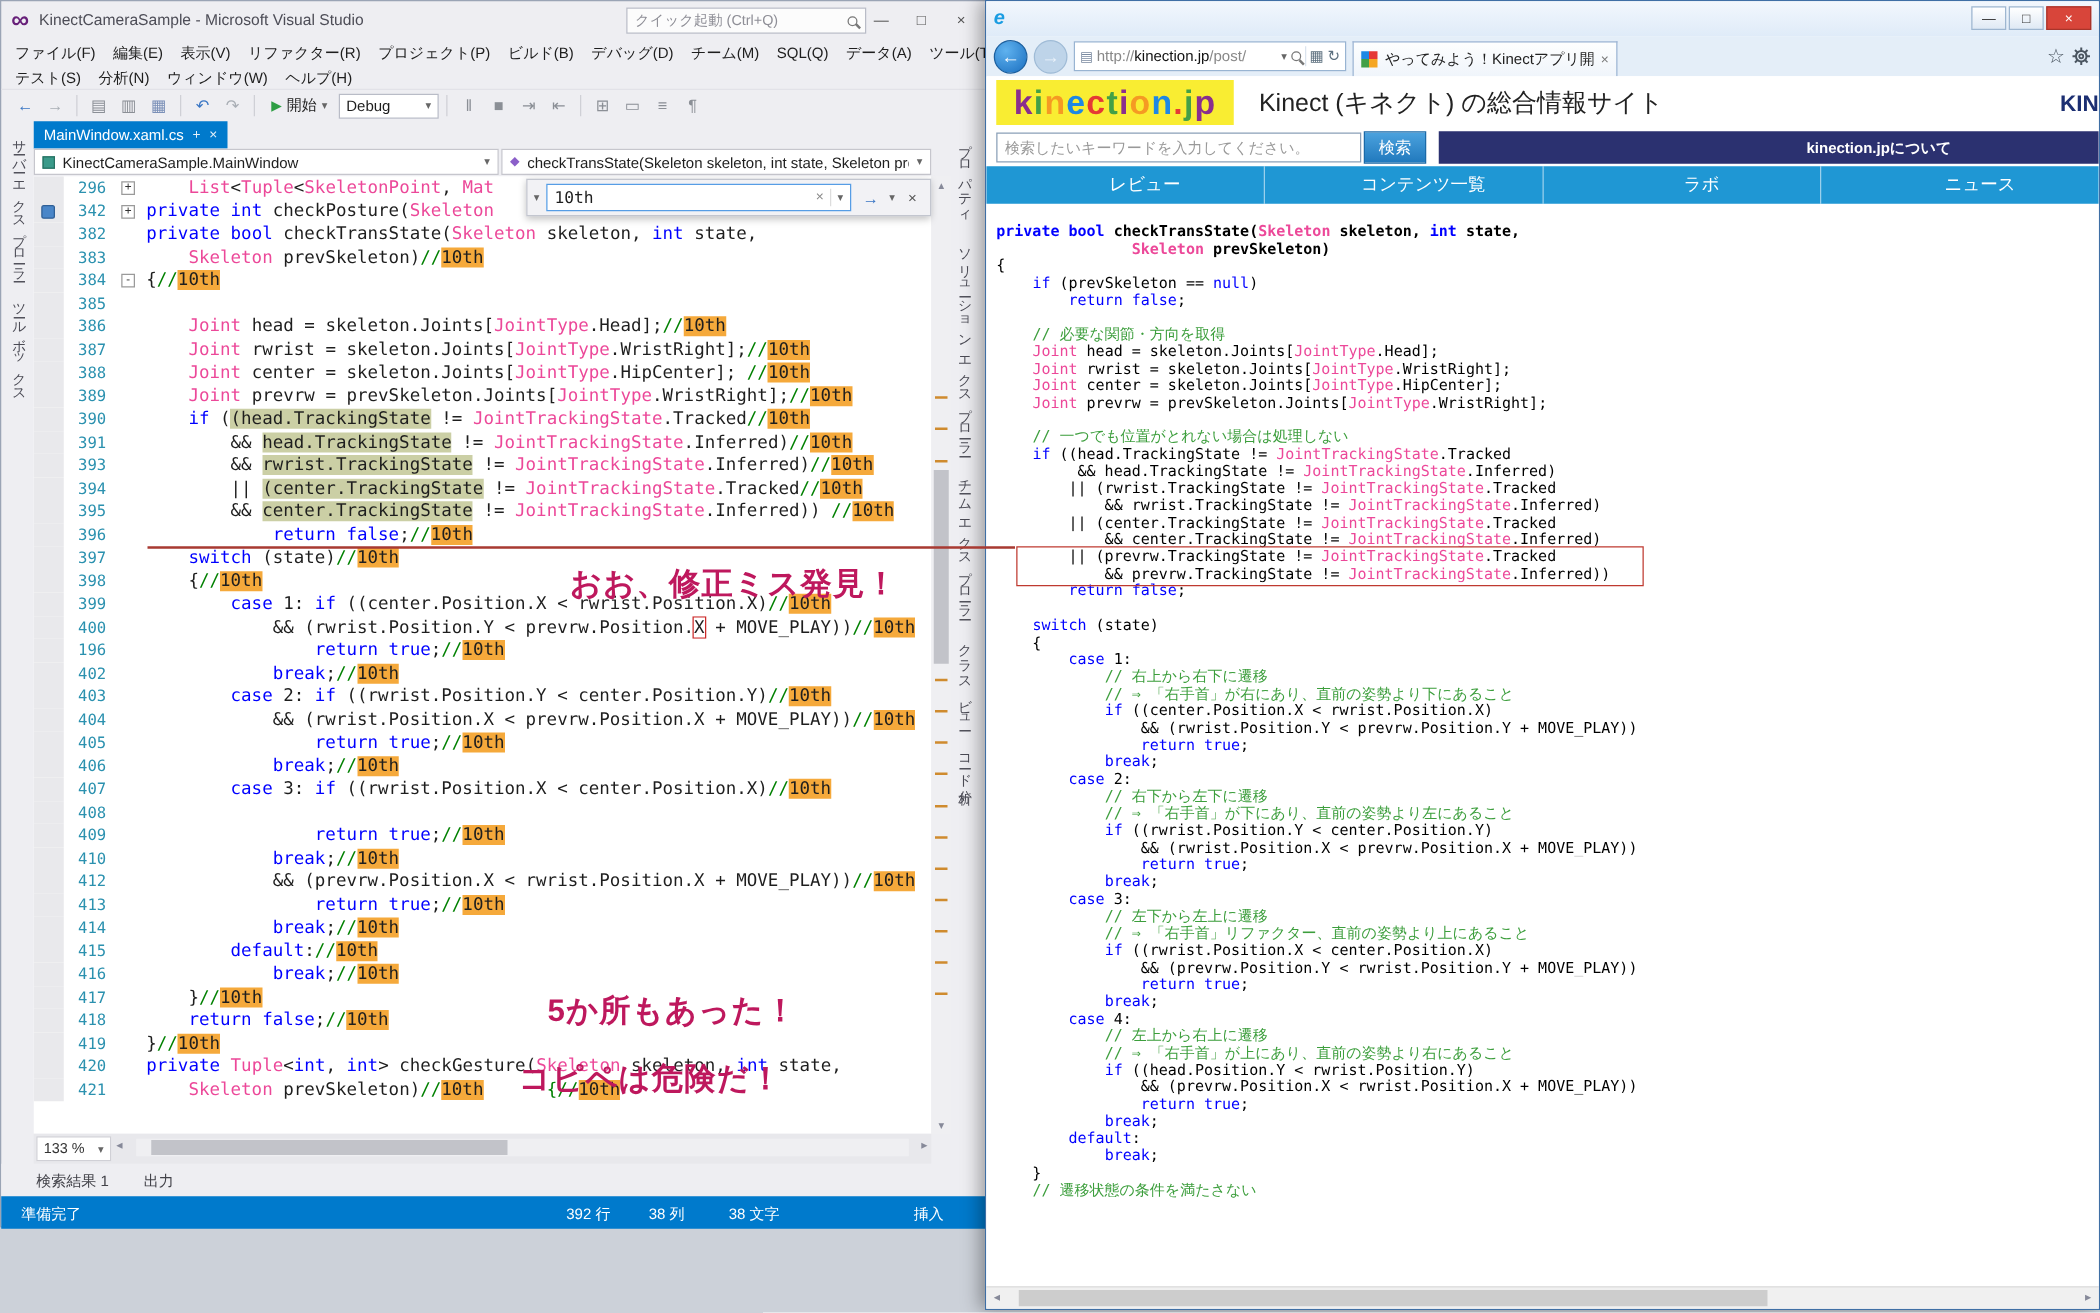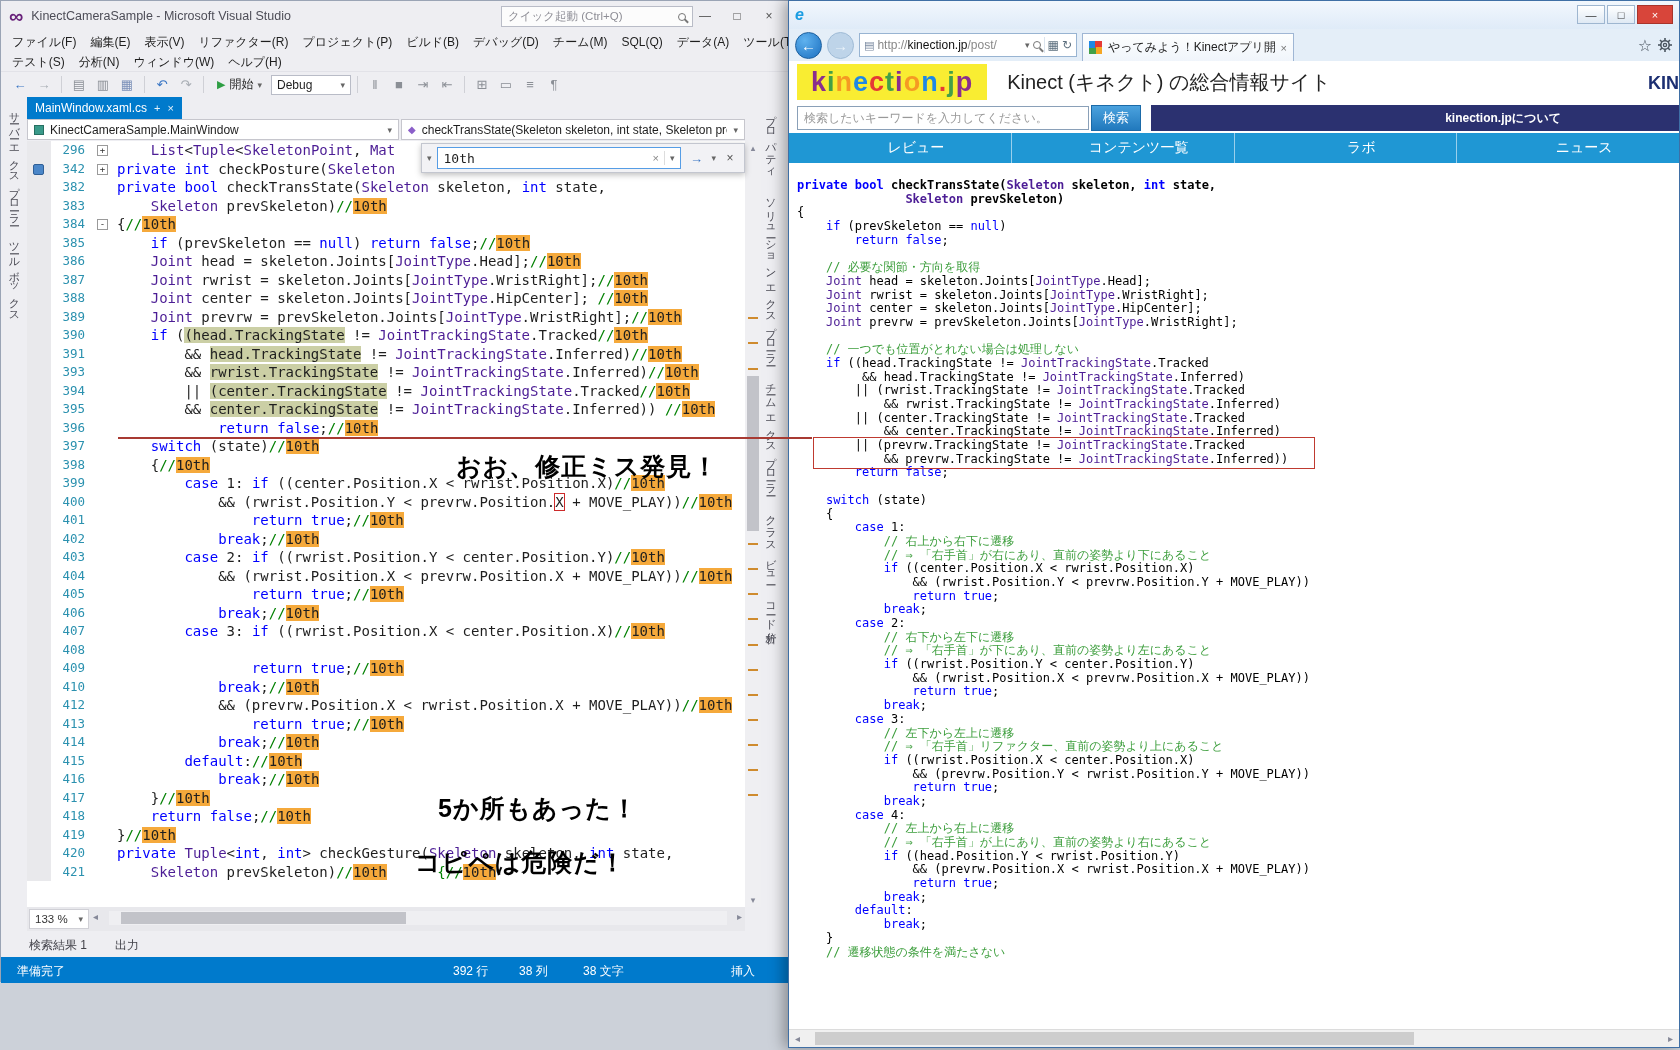--- a/index.html
+++ b/index.html
@@ -48,21 +48,21 @@
 .vs-editor{position:absolute;top:140px;left:26px;width:718px;height:766px;background:#fff;overflow:hidden;font-family:"DejaVu Sans Mono",monospace;font-size:14px;}
 .crow{display:flex;height:18.5px;line-height:18.5px;white-space:pre;}
 .crow .im{width:24px;background:#e9e9ec;flex:none;position:relative;}
 .bookmark{position:absolute;left:6px;top:4px;width:11px;height:11px;background:#4a86c8;border:1px solid #2f5f96;border-radius:2px;}
 .crow .ln{width:42px;flex:none;text-align:right;padding-right:8px;color:#2b91af;font-size:12.5px;}
 .crow .fm{width:20px;flex:none;position:relative;}
 .foldbox{position:absolute;left:4px;top:4px;width:11px;height:11px;border:1px solid #9a9a9a;background:#fff;line-height:9px;text-align:center;font-size:9px;color:#333;}
 .crow .cd{flex:1;padding-left:4px;overflow:hidden;}
 .crow.boxed .cd{outline:1px solid #a85252;outline-offset:-1px;}
 .kw{color:#0000ff;}
-.ty{color:#4c1d95;}
+.ty{color:#ec4899;}
 .cm{color:#008000;}
 .findhl{background:#f5a93b;color:#1e1e1e;}
 .refhl{background:#cbcfa5;}
 .rbx{outline:1.5px solid #cc2a2a;outline-offset:0;}
 
 
 .vs-find{position:absolute;left:420px;top:142px;width:324px;height:30px;background:#f2f2f5;border:1px solid #c3c6cf;box-shadow:0 2px 6px rgba(0,0,0,.25);display:flex;align-items:center;padding:0 5px;gap:5px;z-index:16;}
 .vf-box{flex:1;height:22px;background:#fff;border:1px solid #569de5;display:flex;align-items:center;padding:0 6px;font-size:13px;gap:5px;}
 .vf-q{flex:1;}
 .vf-x{color:#888;font-size:11px;}
@@ -82,21 +82,21 @@
 .zoom{position:absolute;left:2px;top:2px;width:60px;height:20px;background:#fff;border:1px solid #d0d0d6;display:flex;align-items:center;justify-content:space-between;padding:0 5px;font-size:11.5px;color:#333;}
 .harrow{position:absolute;top:4px;color:#868999;font-size:10px;}
 .htrack{position:absolute;left:82px;right:18px;top:4px;height:14px;background:#efeff2;}
 .hthumb{position:absolute;left:2%;width:46%;top:1px;height:12px;background:#c2c3c9;display:block;}
 .vs-paneltabs{position:absolute;top:930px;left:0;right:0;height:26px;background:#eeeef2;}
 .ptab{position:absolute;top:6px;font-size:12px;color:#424249;}
 .vs-statusbar{position:absolute;top:956px;left:0;right:0;height:26px;background:#007acc;}
 .sb{position:absolute;top:6px;font-size:12px;color:#fff;white-space:nowrap;}
 
 
-.ann{position:absolute;color:#000000;font-size:25px;font-weight:bold;letter-spacing:1px;z-index:15;white-space:nowrap;}
+.ann{position:absolute;color:#be185d;font-size:25px;font-weight:bold;letter-spacing:1px;z-index:15;white-space:nowrap;}
 
 
 .connector{position:absolute;left:118px;top:437px;width:694px;height:0;border-top:2px solid #a83a32;z-index:40;}
 
 
 .ie-window{position:absolute;left:788px;top:0;width:892px;height:1048px;background:#fff;border:1px solid #3f6fa5;z-index:30;box-shadow:-4px 0 14px rgba(0,0,0,.35);}
 .ie-titlebar{position:relative;height:28px;background:linear-gradient(#f2f7fd,#dfebf8);display:flex;align-items:center;padding:0 6px;}
 .ie-e{color:#1b9de2;font-weight:bold;font-style:italic;font-size:16px;}
 .ie-winbtns{position:absolute;right:6px;top:4px;display:flex;}
 .iwb{width:28px;height:19px;border:1px solid #9eb6d0;background:linear-gradient(#ffffff,#dfe9f4);font-size:11px;display:flex;align-items:center;justify-content:center;color:#333;margin-left:2px;}
@@ -240,36 +240,36 @@
       <div class="vtab">クラス ビュー</div>
       <div class="vtab">コード分析</div>
     </div>
 
   <div class="vs-editor" id="vs-code">
       <div class="crow"><span class="im"></span><span class="ln">296</span><span class="fm"><span class="foldbox">+</span></span><span class="cd">    <span class="ty">List</span>&lt;<span class="ty">Tuple</span>&lt;<span class="ty">SkeletonPoint</span>, <span class="ty">Mat</span></span></div>
       <div class="crow"><span class="im"><span class="bookmark"></span></span><span class="ln">342</span><span class="fm"><span class="foldbox">+</span></span><span class="cd"><span class="kw">private</span> <span class="kw">int</span> checkPosture(<span class="ty">Skeleton</span></span></div>
       <div class="crow"><span class="im"></span><span class="ln">382</span><span class="fm"></span><span class="cd"><span class="kw">private</span> <span class="kw">bool</span> checkTransState(<span class="ty">Skeleton</span> skeleton, <span class="kw">int</span> state,</span></div>
       <div class="crow"><span class="im"></span><span class="ln">383</span><span class="fm"></span><span class="cd">    <span class="ty">Skeleton</span> prevSkeleton)<span class="cm">//<span class="findhl">10th</span></span></span></div>
       <div class="crow"><span class="im"></span><span class="ln">384</span><span class="fm"><span class="foldbox">-</span></span><span class="cd">{<span class="cm">//<span class="findhl">10th</span></span></span></div>
-      <div class="crow"><span class="im"></span><span class="ln">385</span><span class="fm"></span><span class="cd">    <span class="kw">if</span> (prevSkeleton == <span class="kw">null</span>) <span class="kw">return</span> <span class="kw">false</span>;<span class="cm">//<span class="findhl">10th</span></span></span></div>
+      <div class="crow"><span class="im"></span><span class="ln">385</span><span class="fm"></span></div>
       <div class="crow"><span class="im"></span><span class="ln">386</span><span class="fm"></span><span class="cd">    <span class="ty">Joint</span> head = skeleton.Joints[<span class="ty">JointType</span>.Head];<span class="cm">//<span class="findhl">10th</span></span></span></div>
       <div class="crow"><span class="im"></span><span class="ln">387</span><span class="fm"></span><span class="cd">    <span class="ty">Joint</span> rwrist = skeleton.Joints[<span class="ty">JointType</span>.WristRight];<span class="cm">//<span class="findhl">10th</span></span></span></div>
       <div class="crow"><span class="im"></span><span class="ln">388</span><span class="fm"></span><span class="cd">    <span class="ty">Joint</span> center = skeleton.Joints[<span class="ty">JointType</span>.HipCenter]; <span class="cm">//<span class="findhl">10th</span></span></span></div>
       <div class="crow"><span class="im"></span><span class="ln">389</span><span class="fm"></span><span class="cd">    <span class="ty">Joint</span> prevrw = prevSkeleton.Joints[<span class="ty">JointType</span>.WristRight];<span class="cm">//<span class="findhl">10th</span></span></span></div>
       <div class="crow"><span class="im"></span><span class="ln">390</span><span class="fm"></span><span class="cd">    <span class="kw">if</span> (<span class="refhl">(head.TrackingState</span> != <span class="ty">JointTrackingState</span>.Tracked<span class="cm">//<span class="findhl">10th</span></span></span></div>
       <div class="crow"><span class="im"></span><span class="ln">391</span><span class="fm"></span><span class="cd">        &amp;&amp; <span class="refhl">head.TrackingState</span> != <span class="ty">JointTrackingState</span>.Inferred)<span class="cm">//<span class="findhl">10th</span></span></span></div>
       <div class="crow"><span class="im"></span><span class="ln">393</span><span class="fm"></span><span class="cd">        &amp;&amp; <span class="refhl">rwrist.TrackingState</span> != <span class="ty">JointTrackingState</span>.Inferred)<span class="cm">//<span class="findhl">10th</span></span></span></div>
       <div class="crow"><span class="im"></span><span class="ln">394</span><span class="fm"></span><span class="cd">        || <span class="refhl">(center.TrackingState</span> != <span class="ty">JointTrackingState</span>.Tracked<span class="cm">//<span class="findhl">10th</span></span></span></div>
       <div class="crow"><span class="im"></span><span class="ln">395</span><span class="fm"></span><span class="cd">        &amp;&amp; <span class="refhl">center.TrackingState</span> != <span class="ty">JointTrackingState</span>.Inferred)) <span class="cm">//<span class="findhl">10th</span></span></span></div>
       <div class="crow"><span class="im"></span><span class="ln">396</span><span class="fm"></span><span class="cd">            <span class="kw">return</span> <span class="kw">false</span>;<span class="cm">//<span class="findhl">10th</span></span></span></div>
       <div class="crow"><span class="im"></span><span class="ln">397</span><span class="fm"></span><span class="cd">    <span class="kw">switch</span> (state)<span class="cm">//<span class="findhl">10th</span></span></span></div>
       <div class="crow"><span class="im"></span><span class="ln">398</span><span class="fm"></span><span class="cd">    {<span class="cm">//<span class="findhl">10th</span></span></span></div>
       <div class="crow"><span class="im"></span><span class="ln">399</span><span class="fm"></span><span class="cd">        <span class="kw">case</span> 1: <span class="kw">if</span> ((center.Position.X &lt; rwrist.Position.X)<span class="cm">//<span class="findhl">10th</span></span></span></div>
       <div class="crow"><span class="im"></span><span class="ln">400</span><span class="fm"></span><span class="cd">            &amp;&amp; (rwrist.Position.Y &lt; prevrw.Position.<span class="rbx">X</span> + MOVE_PLAY))<span class="cm">//<span class="findhl">10th</span></span></span></div>
-      <div class="crow"><span class="im"></span><span class="ln">401</span><span class="fm"></span><span class="cd">                <span class="kw">return</span> <span class="kw">true</span>;<span class="cm">//<span class="findhl">10th</span></span></span></div>
+      <div class="crow"><span class="im"></span><span class="ln">196</span><span class="fm"></span><span class="cd">                <span class="kw">return</span> <span class="kw">true</span>;<span class="cm">//<span class="findhl">10th</span></span></span></div>
       <div class="crow"><span class="im"></span><span class="ln">402</span><span class="fm"></span><span class="cd">            <span class="kw">break</span>;<span class="cm">//<span class="findhl">10th</span></span></span></div>
       <div class="crow"><span class="im"></span><span class="ln">403</span><span class="fm"></span><span class="cd">        <span class="kw">case</span> 2: <span class="kw">if</span> ((rwrist.Position.Y &lt; center.Position.Y)<span class="cm">//<span class="findhl">10th</span></span></span></div>
       <div class="crow"><span class="im"></span><span class="ln">404</span><span class="fm"></span><span class="cd">            &amp;&amp; (rwrist.Position.X &lt; prevrw.Position.X + MOVE_PLAY))<span class="cm">//<span class="findhl">10th</span></span></span></div>
       <div class="crow"><span class="im"></span><span class="ln">405</span><span class="fm"></span><span class="cd">                <span class="kw">return</span> <span class="kw">true</span>;<span class="cm">//<span class="findhl">10th</span></span></span></div>
       <div class="crow"><span class="im"></span><span class="ln">406</span><span class="fm"></span><span class="cd">            <span class="kw">break</span>;<span class="cm">//<span class="findhl">10th</span></span></span></div>
       <div class="crow"><span class="im"></span><span class="ln">407</span><span class="fm"></span><span class="cd">        <span class="kw">case</span> 3: <span class="kw">if</span> ((rwrist.Position.X &lt; center.Position.X)<span class="cm">//<span class="findhl">10th</span></span></span></div>
       <div class="crow"><span class="im"></span><span class="ln">408</span><span class="fm"></span></div>
       <div class="crow"><span class="im"></span><span class="ln">409</span><span class="fm"></span><span class="cd">                <span class="kw">return</span> <span class="kw">true</span>;<span class="cm">//<span class="findhl">10th</span></span></span></div>
       <div class="crow"><span class="im"></span><span class="ln">410</span><span class="fm"></span><span class="cd">            <span class="kw">break</span>;<span class="cm">//<span class="findhl">10th</span></span></span></div>
       <div class="crow"><span class="im"></span><span class="ln">412</span><span class="fm"></span><span class="cd">            &amp;&amp; (prevrw.Position.X &lt; rwrist.Position.X + MOVE_PLAY))<span class="cm">//<span class="findhl">10th</span></span></span></div>

